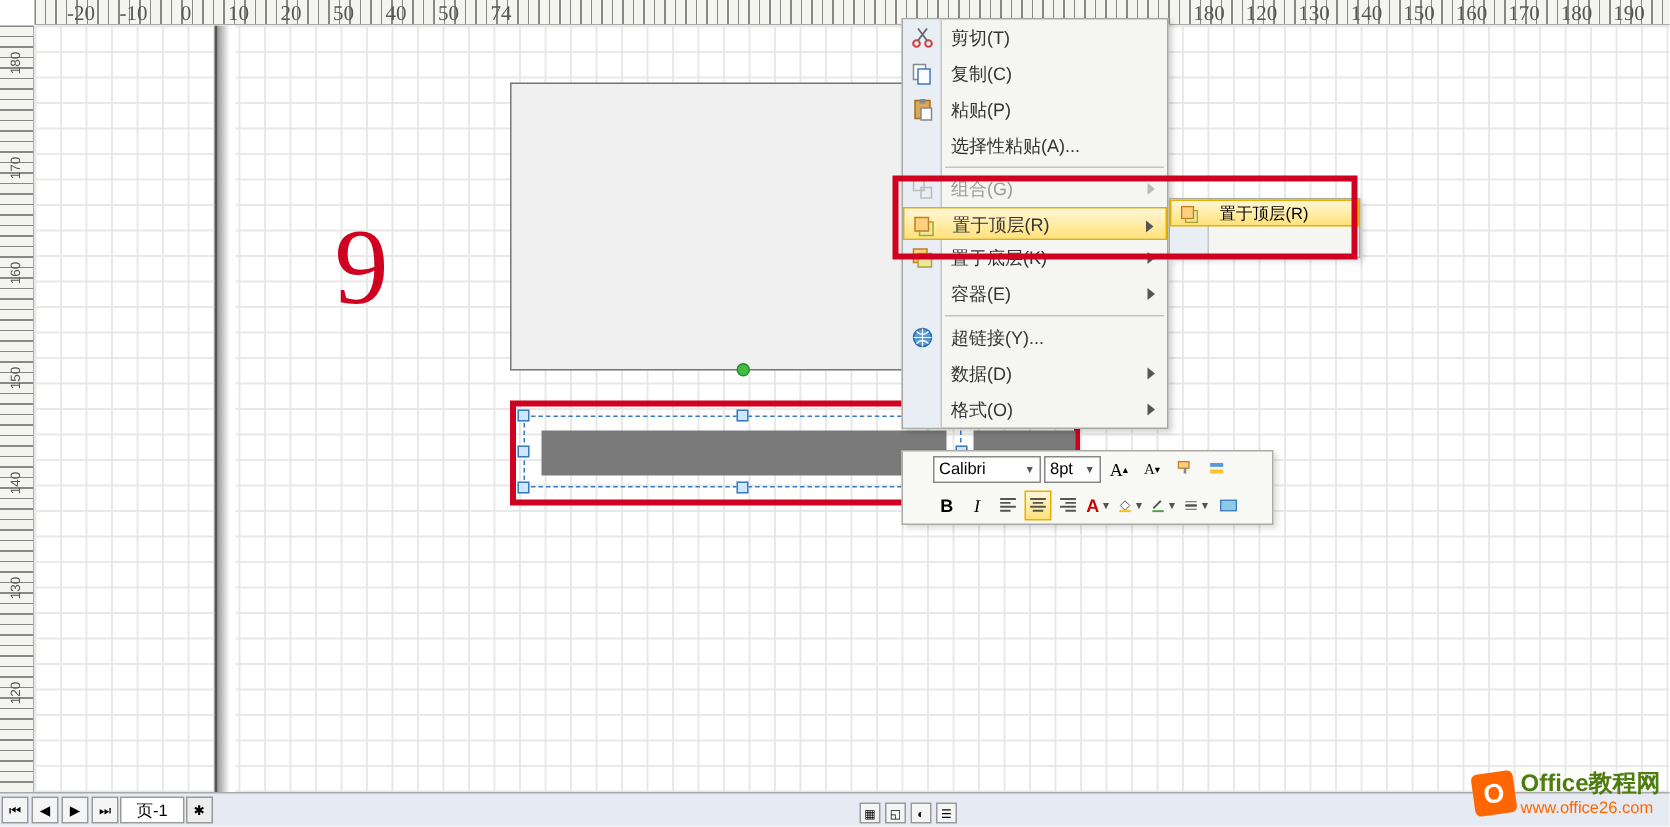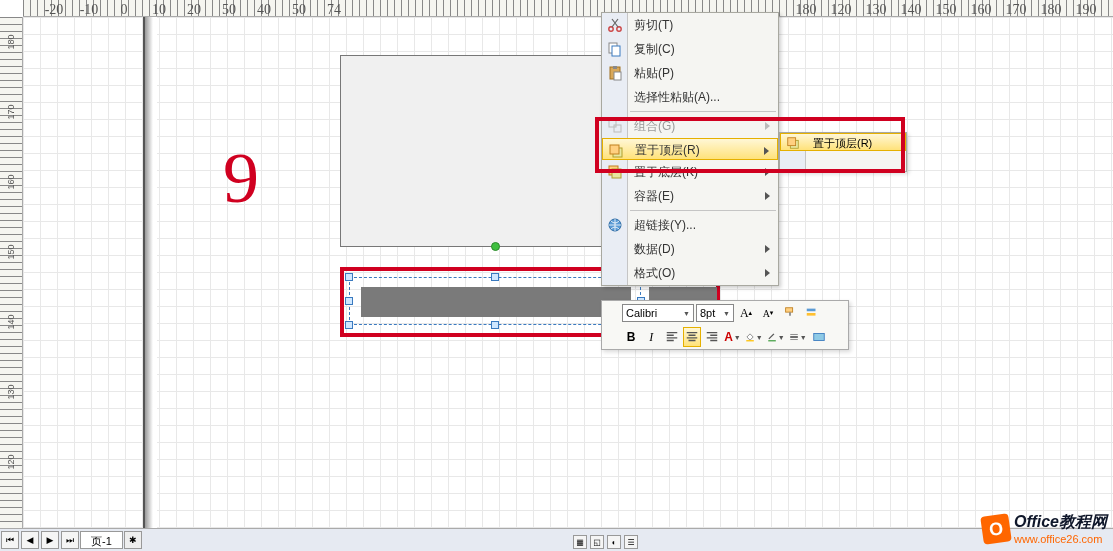--- a/index.html
+++ b/index.html
@@ -56,21 +56,21 @@
     
     .statusbar { position: absolute; left: 0; bottom: 0; right: 0; height: 23px; background: #e6eaf2; border-top: 1px solid #aaa; display: flex; align-items: center; }
     .navbtn { width: 18px; height: 18px; border: 1px solid #999; background: #f5f5f5; margin: 0 1px; display: flex; align-items: center; justify-content: center; font-size: 9px; }
     .pagetab { padding: 0 10px; height: 18px; line-height: 18px; background: #fff; border: 1px solid #999; font-size: 11px; }
     
     .status-tray { position: absolute; left: 573px; bottom: 2px; display: flex; gap: 3px; }
     .tray-icon { width: 14px; height: 14px; border: 1px solid #999; background: #f5f5f5; font-size: 8px; display: flex; align-items: center; justify-content: center; }
     
     .watermark { position: absolute; right: 6px; bottom: 6px; display: flex; align-items: center; gap: 4px; }
     .wm-icon { width: 28px; height: 28px; background: #ff6600; border-radius: 4px; display: flex; align-items: center; justify-content: center; color: #fff; font-size: 18px; font-weight: bold; font-family: Arial; transform: rotate(-8deg); }
-    .wm-text .t1 { color: #0f172a; font-size: 16px; font-weight: bold; font-style: italic; }
+    .wm-text .t1 { color: #4d7c0f; font-size: 16px; font-weight: bold; }
     .wm-text .t2 { color: #ff6600; font-size: 11px; }
     
     svg.mi { width: 100%; height: 100%; }
   </style>
 </head>
 <body>
 
 <div class="ruler-h"></div>
 <div class="ruler-h-labels">
   <span style="left:28px">-20</span>

